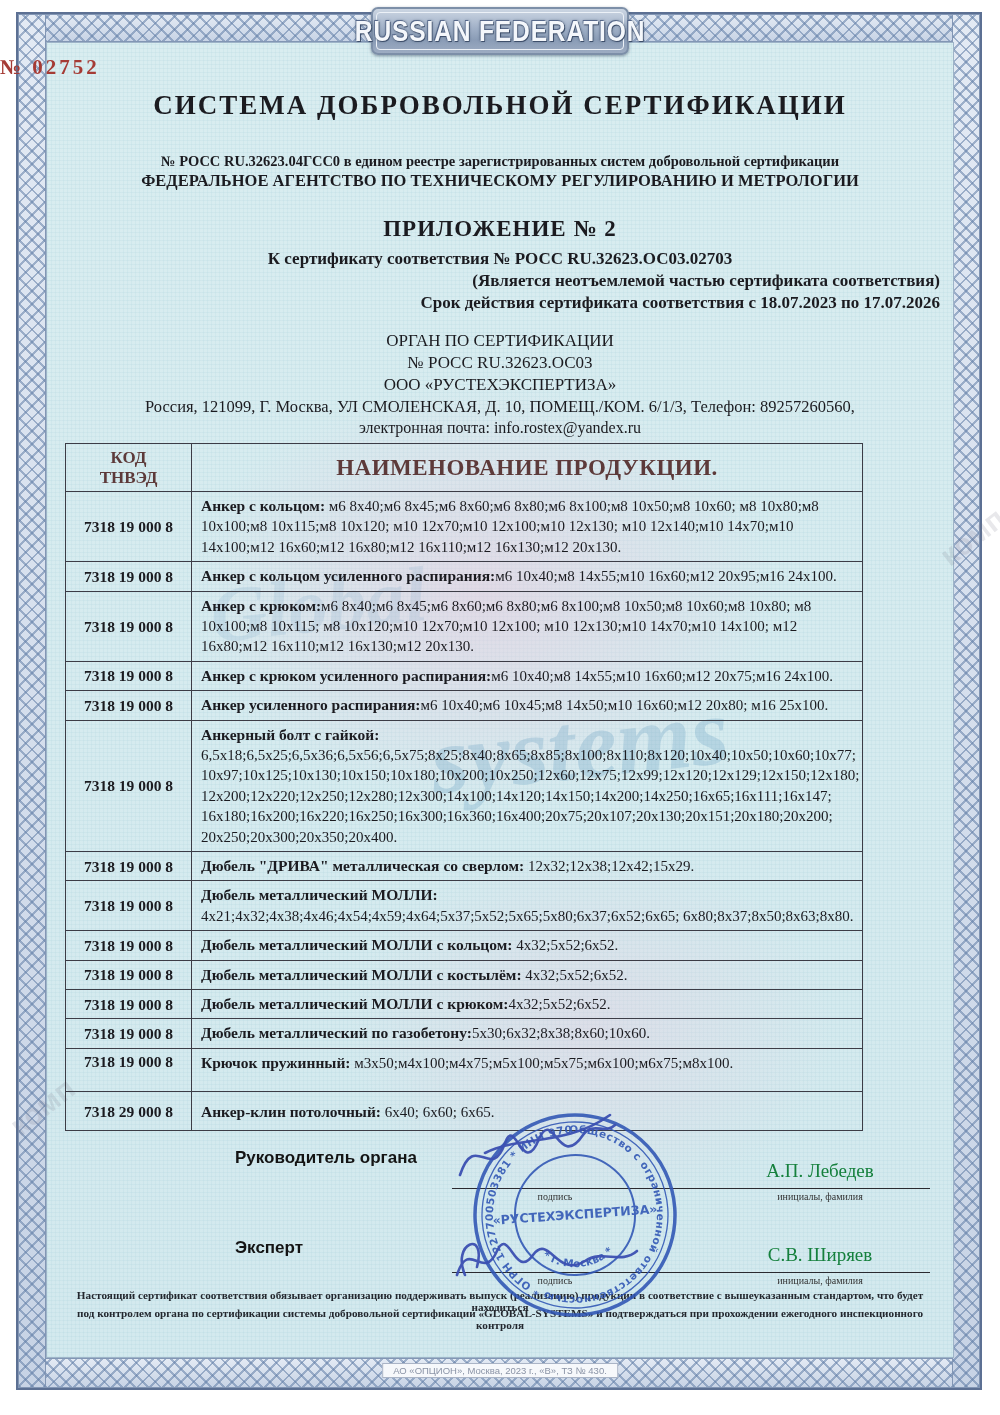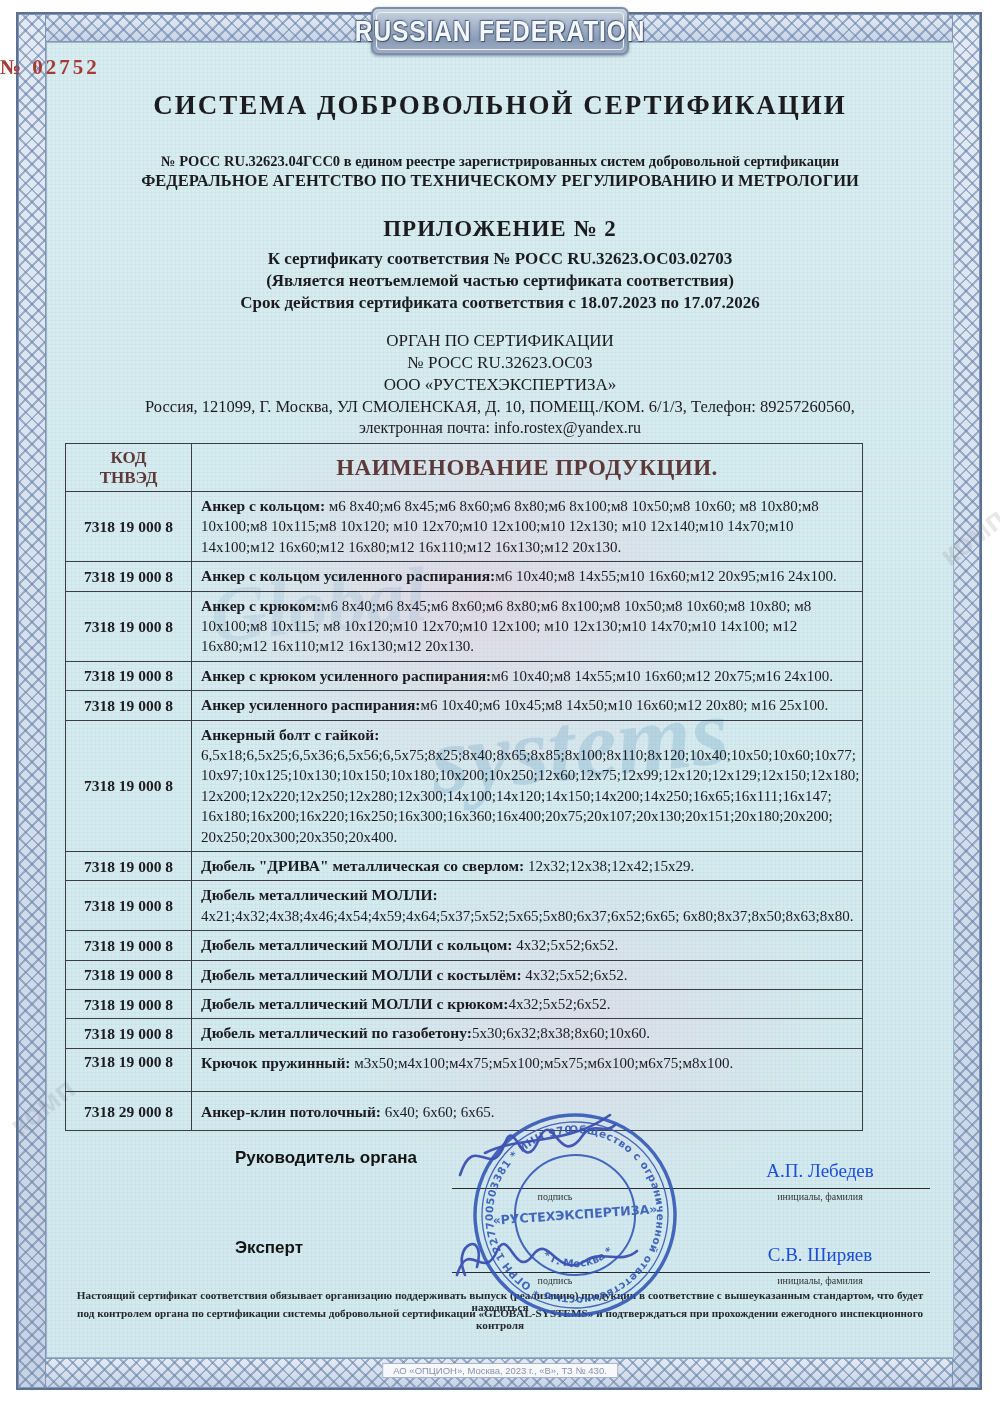--- a/index.html
+++ b/index.html
@@ -65,22 +65,22 @@
     font-weight:bold;font-size:21px;letter-spacing:3px;color:#a53b35;z-index:4;
   }
   
   .ctr{position:absolute;left:60px;right:60px;text-align:center;}
   .h-title{top:90px;font-size:27px;font-weight:bold;letter-spacing:2px;}
   .h-sub{top:122px;font-size:25px;font-weight:bold;letter-spacing:2px;}
   .h-reg{top:153px;font-size:14.5px;font-weight:bold;}
   .h-agency{top:171px;font-size:16.5px;font-weight:bold;}
   .annex-title{top:216px;font-size:23px;font-weight:bold;letter-spacing:1px;}
   .annex1{top:249px;font-size:17px;font-weight:bold;}
-  .annex2{top:271px;font-size:17px;font-weight:bold;}
-  .annex3{top:293px;font-size:17px;font-weight:bold;}
+  .annex2{top:271px;font-size:17px;font-weight:bold;text-align:right;}
+  .annex3{top:293px;font-size:17px;font-weight:bold;text-align:right;}
   .org1{top:331px;font-size:17px;}
   .org2{top:353px;font-size:17px;}
   .org3{top:375px;font-size:17px;}
   .org4{top:397px;font-size:16.5px;}
   .org5{top:419px;font-size:16px;}
   
   .ptable{
     position:absolute;left:65px;top:443px;width:798px;border-collapse:collapse;
     font-size:15px;line-height:1.36;table-layout:fixed;
   }
@@ -100,21 +100,21 @@
   .lbl-head{left:235px;top:1148px;}
   .lbl-expert{left:235px;top:1238px;}
   .sig-line{position:absolute;border-top:1.2px solid #2a2a30;height:0;}
   .line1{left:452px;top:1188px;width:478px;}
   .line2{left:452px;top:1272px;width:478px;}
   .sig-caption{position:absolute;font-size:10px;color:#333;text-align:center;}
   .cap-sign1{left:470px;top:1191px;width:170px;}
   .cap-name1{left:720px;top:1191px;width:200px;}
   .cap-sign2{left:470px;top:1275px;width:170px;}
   .cap-name2{left:720px;top:1275px;width:200px;}
-  .sig-name{position:absolute;font-size:19px;color:#1d4ed8;text-align:center;width:230px;}
+  .sig-name{position:absolute;font-size:19px;color:#15803d;text-align:center;width:230px;}
   .name1{left:705px;top:1160px;}
   .name2{left:705px;top:1244px;}
   .stamp-svg{position:absolute;left:425px;top:1075px;z-index:6;}
   
   .fineprint{position:absolute;left:66px;right:66px;text-align:center;
     font-size:11.2px;font-weight:bold;color:#23272e;}
   .fp1{top:1289px;}
   .fp2{top:1307px;}
   .print-footer{
     position:absolute;left:50%;top:1363px;transform:translateX(-50%);

